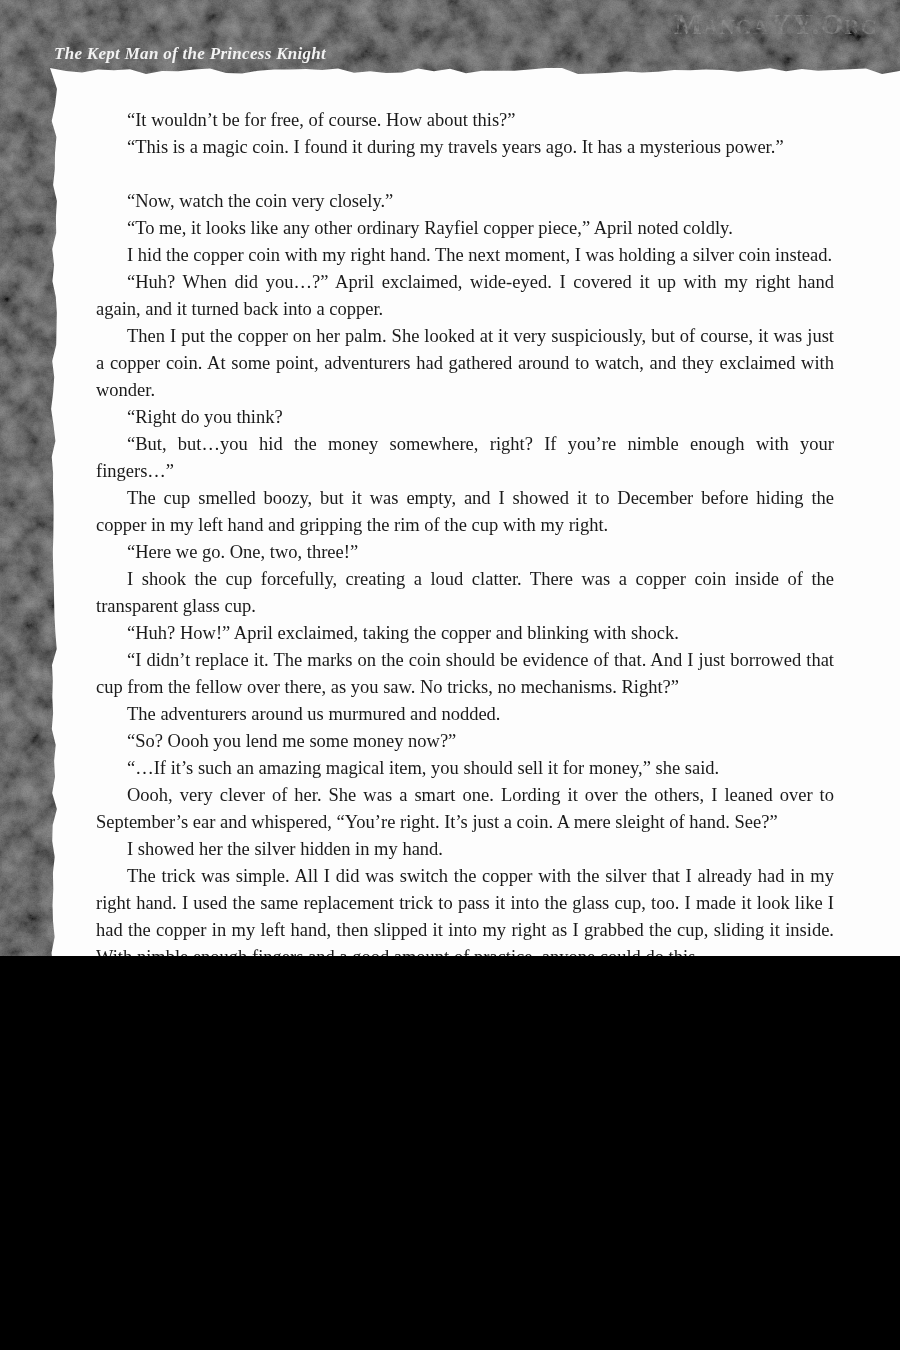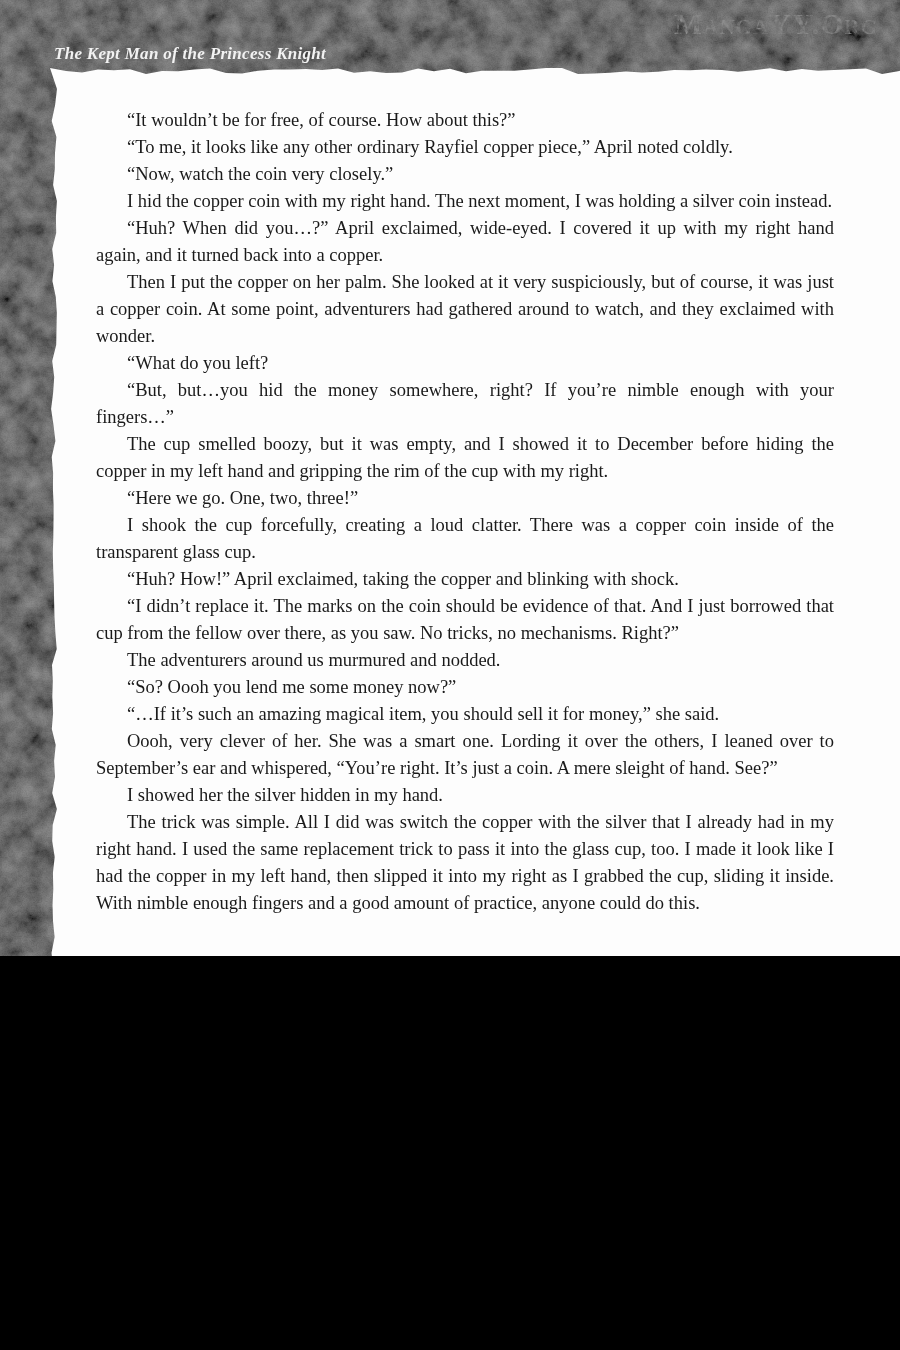--- a/index.html
+++ b/index.html
@@ -71,26 +71,27 @@
         <feColorMatrix in="n" type="matrix" values="0 0 0 0 0  0 0 0 0 0  0 0 0 0 0  1.2 1.2 1.2 0 -1.25" result="holes"></feColorMatrix>
         <feComposite in="SourceGraphic" in2="holes" operator="out"></feComposite>
       </filter>
     </defs>
     <text class="watermark-text" x="252" y="34" text-anchor="end" filter="url(#erode)">MangaYY.Org</text>
   </svg>
 
   <div class="page" style="clip-path: polygon(0px 1px, 16px 4.1px, 32px 5.4px, 48px 2.6px, 64px 3.3px, 80px 2.2px, 96px 6.9px, 112px 4.1px, 128px 4.2px, 144px 2.5px, 160px 1.6px, 176px 5.9px, 192px 6.4px, 208px 3.7px, 224px 2.5px, 240px 2.5px, 256px 2.1px, 272px 2.9px, 288px 1.6px, 304px 5.8px, 320px 4.2px, 336px 6.1px, 352px 5.4px, 368px 1.5px, 384px 4.2px, 400px 1.8px, 416px 6.2px, 432px 3.8px, 448px 3.8px, 464px 3.7px, 480px 2.4px, 496px 1.1px, 512px 1.1px, 528px 7px, 544px 6.5px, 560px 5.7px, 576px 4.4px, 592px 5.6px, 608px 4.7px, 624px 3.1px, 640px 3.3px, 656px 2.6px, 672px 3.1px, 688px 4.8px, 704px 3.2px, 720px 1.3px, 736px 4.2px, 752px 1.9px, 768px 3.7px, 784px 3px, 800px 2.2px, 816px 1.4px, 832px 6.9px, 848px 4.3px, 856px 2px, 856px 1216px, 840px 1214.5px, 824px 1209px, 808px 1212.4px, 792px 1210.8px, 776px 1213.9px, 760px 1211.7px, 744px 1209px, 728px 1213.9px, 712px 1210.9px, 696px 1212.6px, 680px 1212.4px, 664px 1210.5px, 648px 1213.9px, 632px 1210.1px, 616px 1210.2px, 600px 1214.4px, 584px 1214.8px, 568px 1214.2px, 552px 1211.2px, 536px 1212.7px, 520px 1213.5px, 504px 1212px, 488px 1211.9px, 472px 1214.4px, 456px 1209.1px, 440px 1212.9px, 424px 1210.4px, 408px 1213.4px, 392px 1211px, 376px 1209.5px, 360px 1212.2px, 344px 1212.4px, 328px 1209.5px, 312px 1212.2px, 296px 1209.1px, 280px 1213.1px, 264px 1210.2px, 248px 1209.8px, 232px 1210.5px, 216px 1211.7px, 200px 1210px, 184px 1211.8px, 168px 1213.2px, 152px 1212.9px, 136px 1213.1px, 120px 1212.3px, 104px 1211.6px, 88px 1211.1px, 72px 1214.6px, 56px 1212.1px, 40px 1212.3px, 24px 1214.9px, 8px 1210.8px, 3.3px 1206px, 3.7px 1190px, 6.6px 1174px, 1.8px 1158px, 3.6px 1142px, 2.8px 1126px, 3.5px 1110px, 2.5px 1094px, 3.2px 1078px, 5.3px 1062px, 6.6px 1046px, 1.1px 1030px, 3.9px 1014px, 5.9px 998px, 4.2px 982px, 1.8px 966px, 3.4px 950px, 1.8px 934px, 5.9px 918px, 3.4px 902px, 1.5px 886px, 4.6px 870px, 3px 854px, 2.5px 838px, 3.3px 822px, 2.9px 806px, 4.7px 790px, 2.2px 774px, 2.7px 758px, 6.9px 742px, 2.2px 726px, 5px 710px, 4.1px 694px, 5.7px 678px, 1.8px 662px, 3.1px 646px, 2.3px 630px, 2.8px 614px, 2px 598px, 6.7px 582px, 5.4px 566px, 4.5px 550px, 4.1px 534px, 3.9px 518px, 3.2px 502px, 2.8px 486px, 3.3px 470px, 3.5px 454px, 3.6px 438px, 2.9px 422px, 3.1px 406px, 1.7px 390px, 5.4px 374px, 3.5px 358px, 1.1px 342px, 3.1px 326px, 4.2px 310px, 2.2px 294px, 6.2px 278px, 6.5px 262px, 6.8px 246px, 5.8px 230px, 2.4px 214px, 4.1px 198px, 2.2px 182px, 6.2px 166px, 5.9px 150px, 6.9px 134px, 3.1px 118px, 4.8px 102px, 5px 86px, 6.4px 70px, 1.7px 54px, 5.1px 38px, 7px 22px);">
     <div class="page-text">
         <p>“It wouldn’t be for free, of course. How about this?”</p>
+        <p class="gap">“This is a magic coin. I found it during my travels years ago. It has a mysterious power.”</p>
+        <p>“Now, watch the coin very closely.”</p>
         <p>“To me, it looks like any other ordinary Rayfiel copper piece,” April noted coldly.</p>
-        <p>“Now, watch the coin very closely.”</p>
         <p>I hid the copper coin with my right hand. The next moment, I was holding a silver coin instead.</p>
         <p>“Huh? When did you…?” April exclaimed, wide-eyed. I covered it up with my right hand again, and it turned back into a copper.</p>
         <p>Then I put the copper on her palm. She looked at it very suspiciously, but of course, it was just a copper coin. At some point, adventurers had gathered around to watch, and they exclaimed with wonder.</p>
-        <p>“What do you left?</p>
+        <p>“Right do you think?</p>
         <p>“But, but…you hid the money somewhere, right? If you’re nimble enough with your fingers…”</p>
         <p>The cup smelled boozy, but it was empty, and I showed it to December before hiding the copper in my left hand and gripping the rim of the cup with my right.</p>
         <p>“Here we go. One, two, three!”</p>
         <p>I shook the cup forcefully, creating a loud clatter. There was a copper coin inside of the transparent glass cup.</p>
         <p>“Huh? How!” April exclaimed, taking the copper and blinking with shock.</p>
         <p>“I didn’t replace it. The marks on the coin should be evidence of that. And I just borrowed that cup from the fellow over there, as you saw. No tricks, no mechanisms. Right?”</p>
         <p>The adventurers around us murmured and nodded.</p>
         <p>“So? Oooh you lend me some money now?”</p>
         <p>“…If it’s such an amazing magical item, you should sell it for money,” she said.</p>
         <p>Oooh, very clever of her. She was a smart one. Lording it over the others, I leaned over to September’s ear and whispered, “You’re right. It’s just a coin. A mere sleight of hand. See?”</p>

